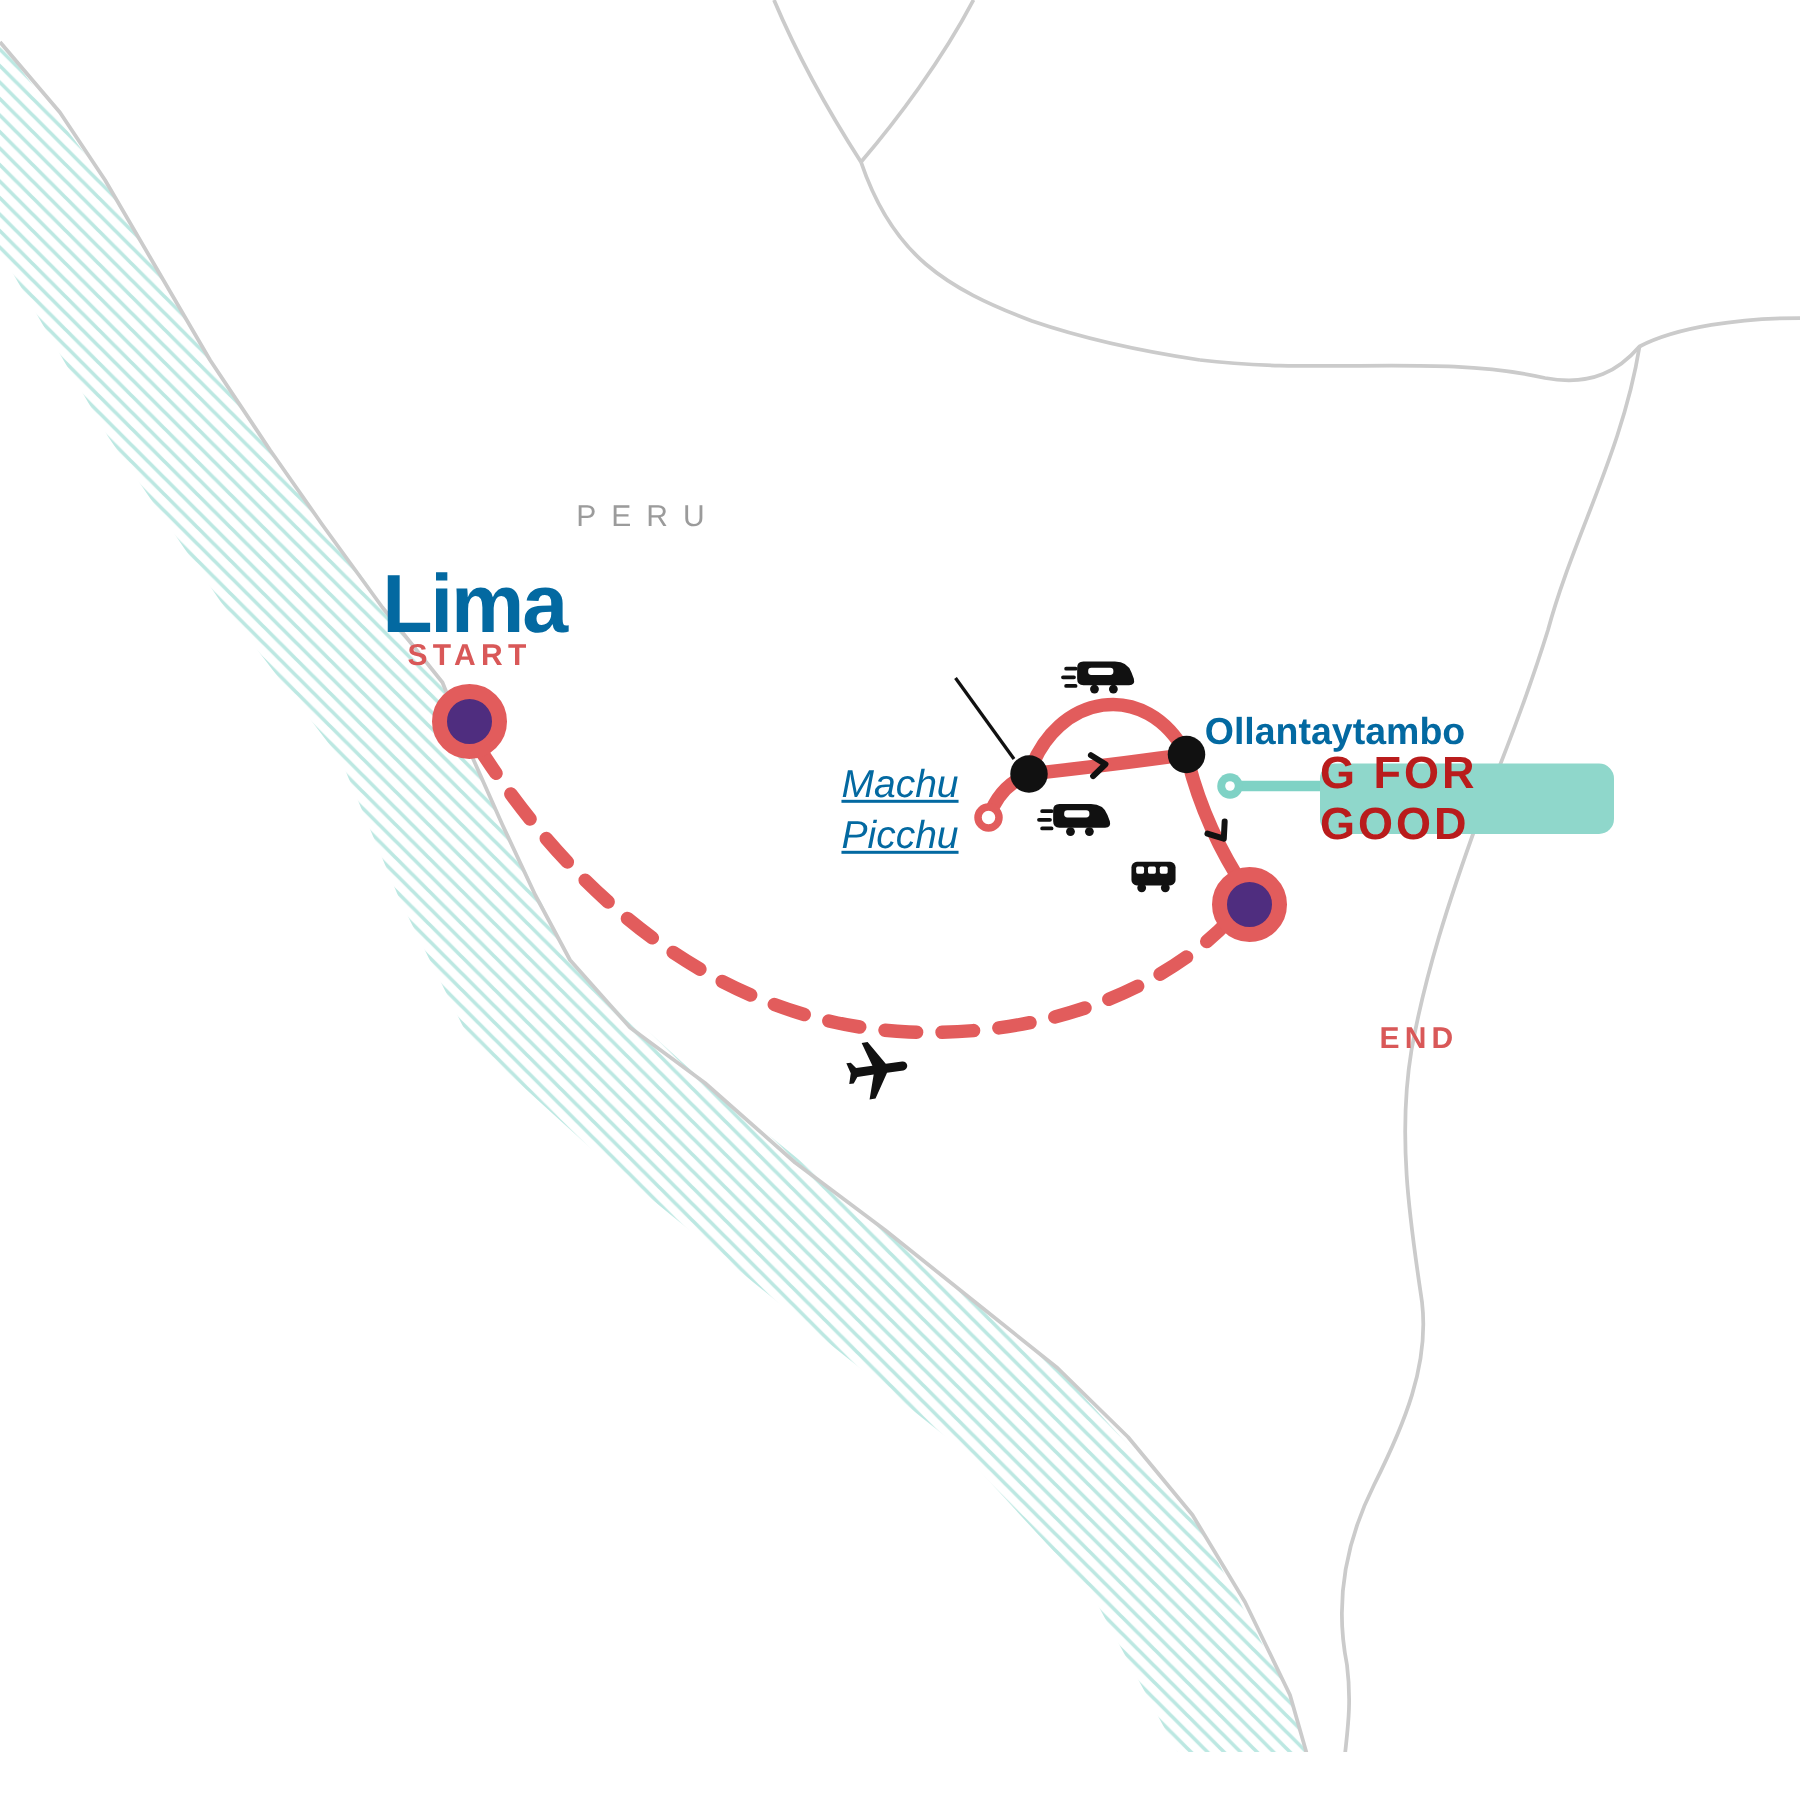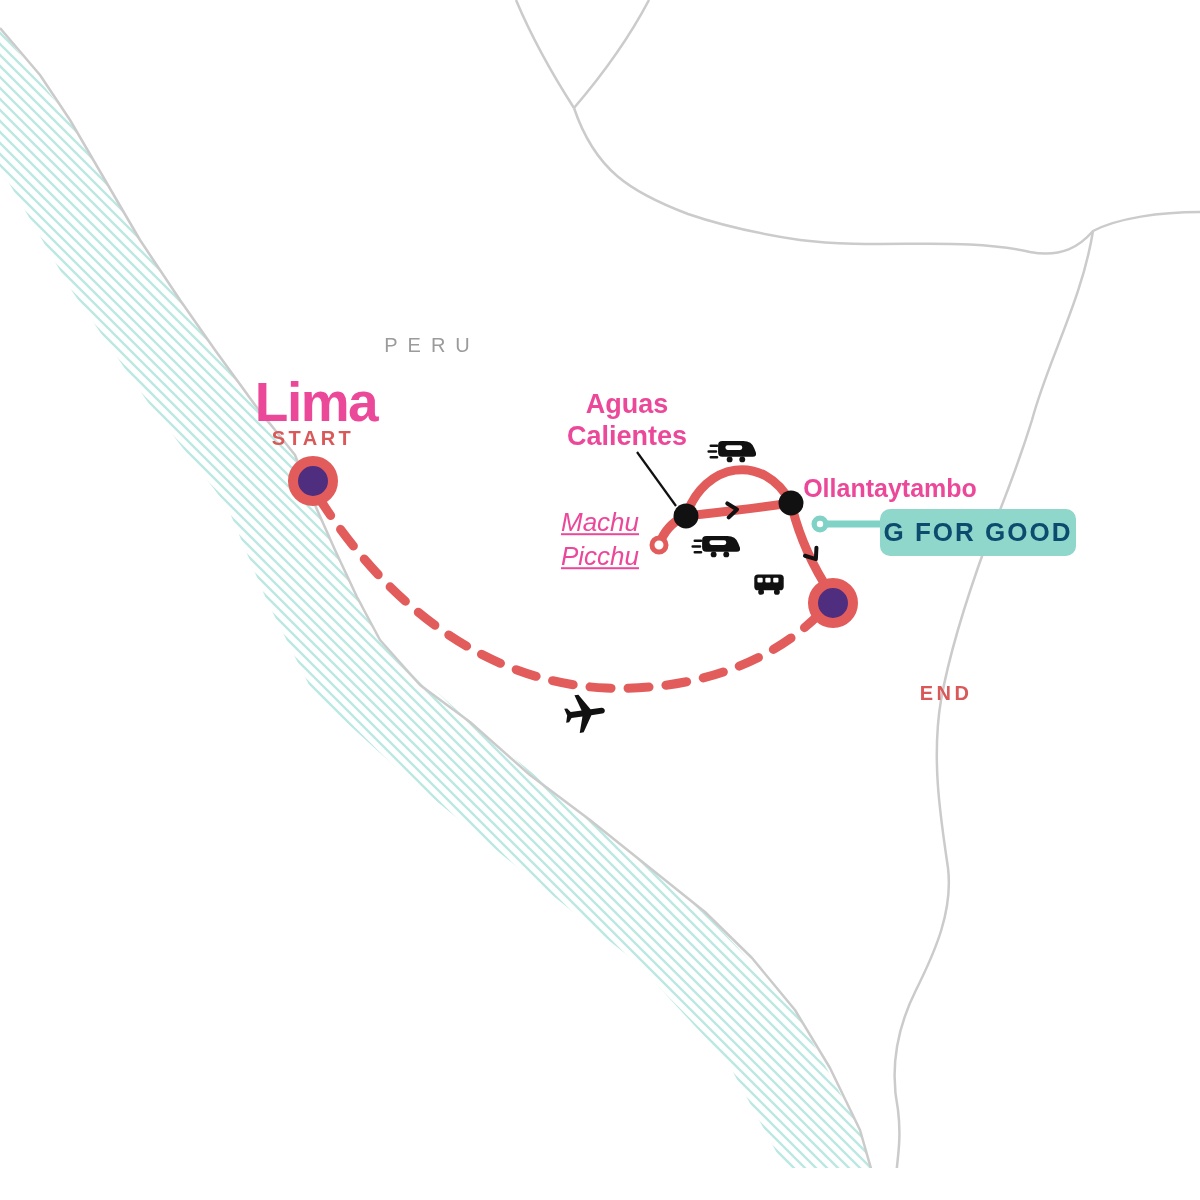--- a/index.html
+++ b/index.html
@@ -1,25 +1,25 @@
 <!DOCTYPE html>
 <html><head>
 <meta charset="utf-8">
 <style>
   html,body{margin:0;padding:0;background:#ffffff;font-family:"Liberation Sans",sans-serif;}
   .stage{position:relative;width:1200px;height:1168px;background:#ffffff;overflow:hidden;}
   .stage svg{position:absolute;left:0;top:0;}
-  .lbl{position:absolute;transform:translate(-50%,-50%);text-align:center;white-space:pre-line;color:#ec4899;}
+  .lbl{position:absolute;transform:translate(-50%,-50%);text-align:center;white-space:pre-line;color:#0369a1;}
   .city{font-size:55px;font-weight:800;letter-spacing:-1.5px;}
   .marker-tag{font-size:20px;font-weight:700;letter-spacing:3.5px;color:#D95858;}
   .region{font-size:20px;font-weight:500;letter-spacing:10px;color:#9B9B9B;}
   .town{font-size:27px;font-weight:700;line-height:1.18;}
   .town.italic{font-style:italic;font-weight:500;font-size:26px;line-height:1.3;}
-  .badge{position:absolute;left:880px;top:509px;width:196px;height:47px;background:#8FD7CB;color:#0c4a6e;
-         font-size:26px;font-weight:700;letter-spacing:2px;border-radius:10px;
+  .badge{position:absolute;left:880px;top:509px;width:196px;height:47px;background:#8FD7CB;color:#b91c1c;
+         font-size:30px;font-weight:700;letter-spacing:2px;border-radius:10px;
          display:flex;align-items:center;justify-content:center;}
 </style>
 </head>
 <body>
 
 <div class="stage">
 
   <svg width="1200" height="1200" viewBox="0 0 1200 1200">
     <defs>
       <pattern id="coastHatch" width="11" height="11" patternUnits="userSpaceOnUse">
@@ -89,22 +89,20 @@
 
     <use href="#chevron-glyph" transform="translate(732,510) rotate(-6)"></use>
     <use href="#chevron-glyph" transform="translate(813,555) rotate(55)"></use>
   </svg>
 
   <div class="lbl region" style="left:432px;top:345px;">PERU</div>
 
   <div class="lbl city" style="left:316px;top:402px;">Lima</div>
   <div class="lbl marker-tag" style="left:313px;top:438px;">START</div>
 
-  <div class="lbl town" style="left:627px;top:421px;">Aguas
-Calientes</div>
   <div class="lbl town italic" style="left:600px;top:540px;text-decoration:underline;">Machu
 Picchu</div>
   <div class="lbl town" style="left:890px;top:469px;font-size:25px;margin-top:20px;">Ollantaytambo</div>
 
   <div class="lbl marker-tag" style="left:906px;top:693px;margin-left:40px;">END</div>
 
   <div class="badge">G FOR GOOD</div>
 </div>
 
 </body></html>

